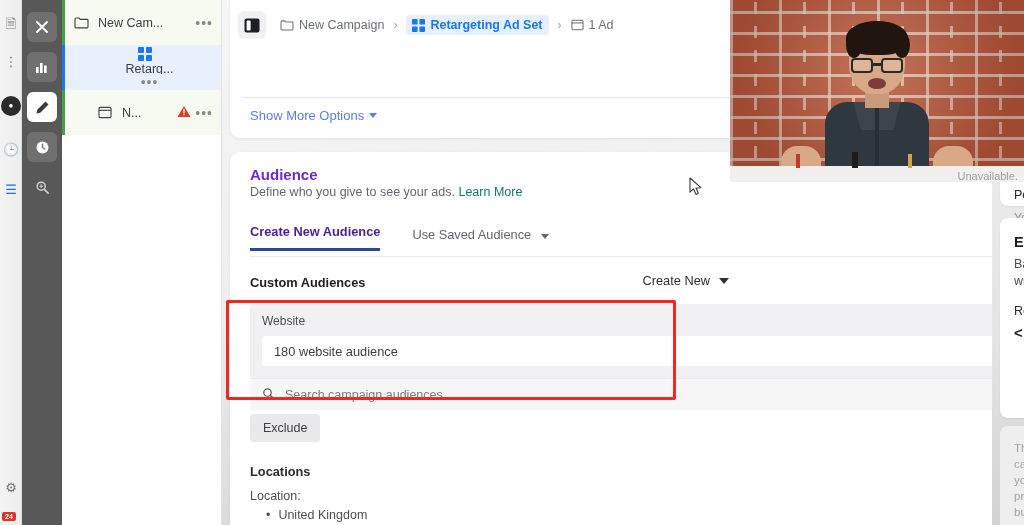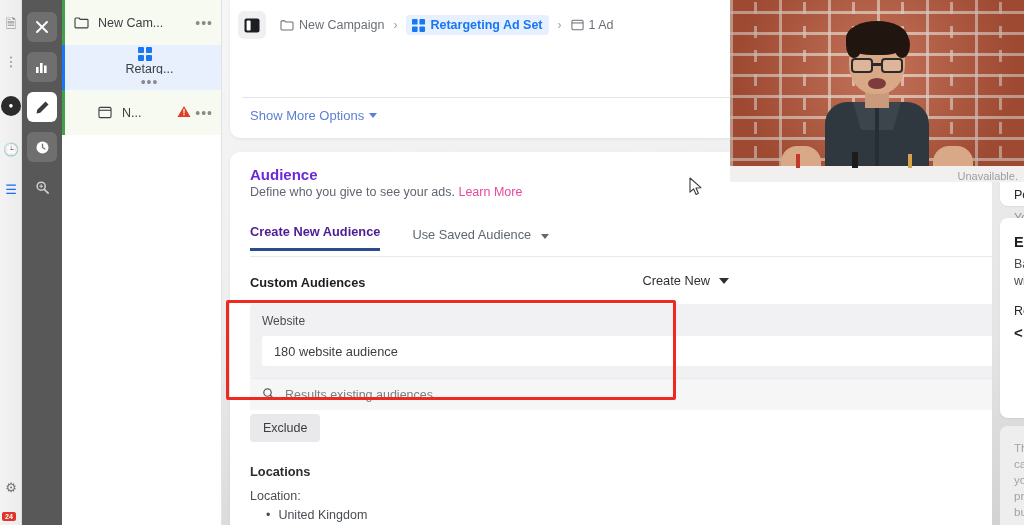--- a/index.html
+++ b/index.html
@@ -111,21 +111,21 @@
   .caret-d { width: 0; height: 0; border-left: 4px solid transparent; border-right: 4px solid transparent; border-top: 5px solid currentColor; }
 
   
   .audcard {
     position: absolute; left: 8px; top: 152px; right: 0; bottom: -40px;
     background: #ffffff; border-top-left-radius: 10px; border-top-right-radius: 10px;
     box-shadow: 0 1px 3px rgba(0,0,0,.07);
   }
   .aud-title { position: absolute; left: 20px; top: 14px; font-size: 15px; font-weight: bold; color: #6d28d9; }
   .aud-sub { position: absolute; left: 20px; top: 33px; font-size: 12.5px; color: #606770; }
-  .aud-sub a { color: #ec4899; text-decoration: none; }
+  .aud-sub a { color: #0f766e; text-decoration: none; }
 
   .tabs { position: absolute; left: 20px; top: 72px; display: flex; align-items: flex-end; gap: 32px; }
   .tab { font-size: 12.8px; color: #606770; padding-bottom: 9px; }
   .tab.active { color: #4c1d95; font-weight: bold; border-bottom: 3px solid #2a4b8d; }
   .tab .tcaret { display:inline-block; margin-left:6px; width:0;height:0;
     border-left:4px solid transparent;border-right:4px solid transparent;border-top:5px solid #606770; }
   .tabs-rule { position: absolute; left: 20px; right: 0; top: 104px; height: 1px; background: #e9e9e9; }
 
   .ca-head { position: absolute; left: 20px; top: 123px; font-size: 12.8px; font-weight: bold; color: #1c1e21; }
   .create-new {
@@ -438,21 +438,21 @@
             <span>180 website audience</span>
           </div>
         </div>
         <div class="search-row">
           <span>
             <svg width="13" height="13" viewBox="0 0 16 16">
                 <circle cx="6.8" cy="6.8" r="4.6" stroke="#5a5d62" stroke-width="1.5" fill="none"></circle>
                 <path d="M10.2 10.2 L14.4 14.4" stroke="#5a5d62" stroke-width="1.7" stroke-linecap="round"></path>
               </svg>
           </span>
-          <span>Results existing audiences</span>
+          <span>Search campaign audiences</span>
         </div>
       </div>
 
       <div class="exclude-btn">
         <span>Exclude</span>
       </div>
 
       <div class="loc-head">Locations</div>
       <div class="loc-sub">Location:</div>
       <div class="loc-item">United Kingdom</div>

